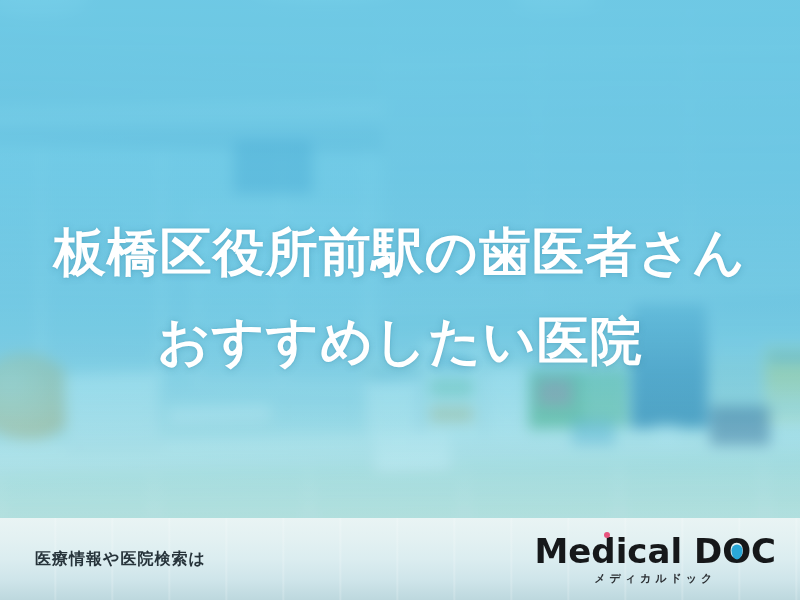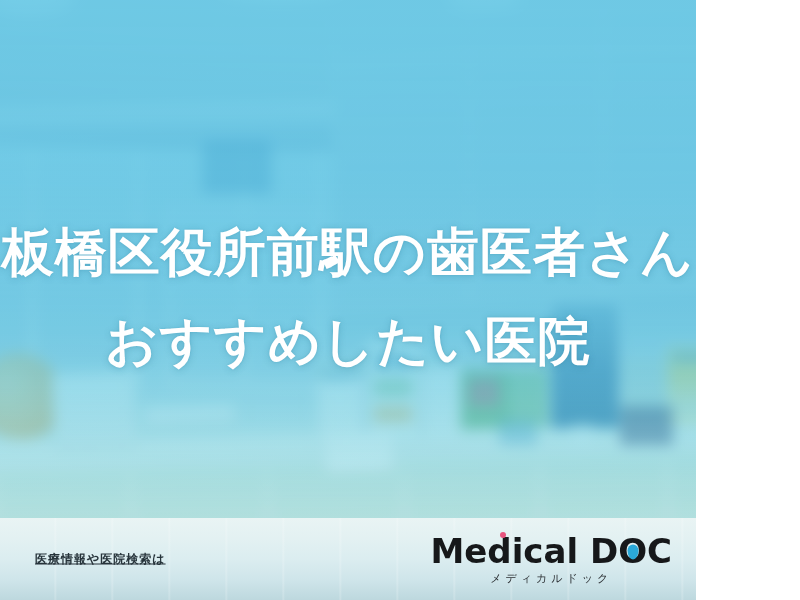--- a/index.html
+++ b/index.html
@@ -6,21 +6,21 @@
     margin: 0;
     padding: 0;
     background: #ffffff;
   }
   body {
     font-family: "Liberation Sans", "DejaVu Sans", sans-serif;
   }
 
   #screenshot {
     position: relative;
-    width: 696px;
+    width: 800px;
     height: 600px;
     overflow: hidden;
     background: #7ec9e4;
   }
 
   
   .photo {
     position: absolute;
     inset: 0;
     overflow: hidden;
@@ -310,26 +310,25 @@
     opacity: .5;
     pointer-events: none;
   }
 
   .bb-label {
     position: absolute;
     left: 35px;
     top: 50%;
     transform: translateY(-50%);
     font-family: "DejaVu Sans", "Liberation Sans", sans-serif;
-    font-size: 12px;
+    font-size: 16px;
     font-weight: 700;
     color: #26333a;
     letter-spacing: 1px;
     white-space: nowrap;
-    text-decoration: underline;
   }
 
   
   .brand {
     position: absolute;
     right: 24px;
     top: 50%;
     transform: translateY(-50%);
     text-align: center;
     line-height: 1;
@@ -363,21 +362,21 @@
     top: -2px;
     width: 6px;
     height: 6px;
     border-radius: 50%;
     background: #e8547e;
   }
   .brand-sub {
     margin-top: 5px;
     font-family: "DejaVu Sans", "Liberation Sans", sans-serif;
     font-size: 11px;
-    font-weight: 400;
+    font-weight: 700;
     color: #2b2f33;
     letter-spacing: 4px;
     white-space: nowrap;
   }
 </style>
 </head>
 <body>
 
 <div id="screenshot">
 

